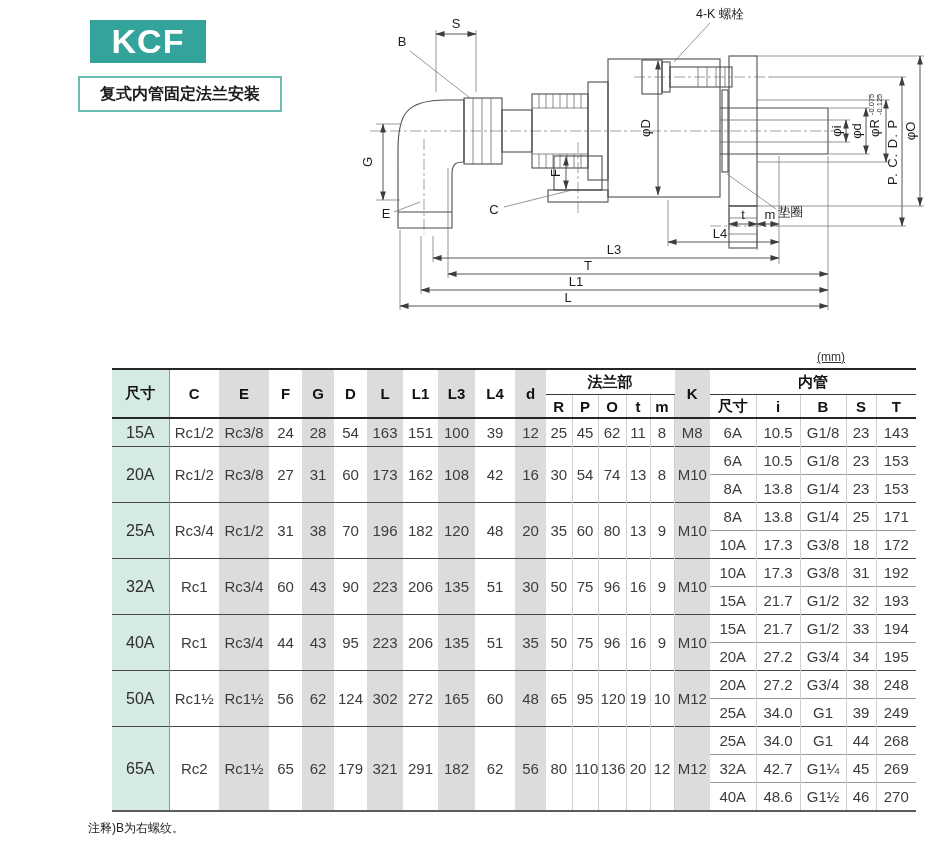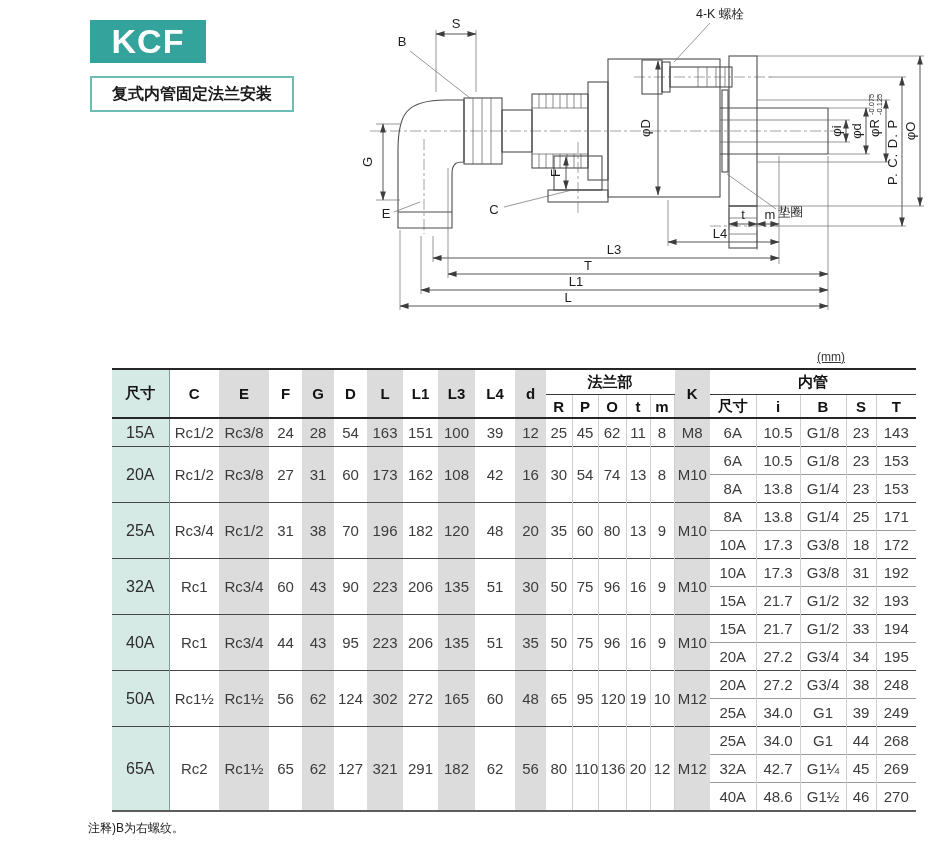--- a/index.html
+++ b/index.html
@@ -3,21 +3,21 @@
 <meta charset="utf-8">
 <style>
   html,body { margin:0; padding:0; background:#ffffff; }
   body { font-family:"Liberation Sans","DejaVu Sans",sans-serif; }
   .page { position:relative; width:930px; height:850px; background:#fff; overflow:hidden; }
 
   
   .kcf-badge { position:absolute; left:90px; top:20px; width:116px; height:43px;
     background:#33a39b; color:#fff; font-size:34px; font-weight:bold; letter-spacing:1px;
     display:flex; align-items:center; justify-content:center; }
-  .subtitle-box { position:absolute; left:90px; top:76px; width:200px; height:32px;
+  .subtitle-box { position:absolute; left:78px; top:76px; width:200px; height:32px;
     border:2px solid #6cbcb4; background:#fff; color:#1a1a1a; font-size:16px; font-weight:bold;
     display:flex; align-items:center; justify-content:center; }
 
   
   .diagram { position:absolute; left:358px; top:4px; }
   .ln { fill:none; stroke:#4d4d4d; stroke-width:1.1; }
   .thin { fill:none; stroke:#5a5a5a; stroke-width:0.7; }
   .cl { fill:none; stroke:#8a8a8a; stroke-width:0.8; stroke-dasharray:11 3 3 3; }
   .dim { fill:none; stroke:#444; stroke-width:0.9; }
   .ext { fill:none; stroke:#6a6a6a; stroke-width:0.7; }
@@ -452,21 +452,21 @@
             <td class="in">G1</td>
             <td class="in">39</td>
             <td class="in last">249</td>
           </tr>
           <tr class="gs">
             <td rowspan="3" class="c-size main-size">65A</td>
             <td rowspan="3">Rc2</td>
             <td rowspan="3" class="g">Rc1½</td>
             <td rowspan="3">65</td>
             <td rowspan="3" class="g">62</td>
-            <td rowspan="3">127</td>
+            <td rowspan="3">179</td>
             <td rowspan="3" class="g">321</td>
             <td rowspan="3">291</td>
             <td rowspan="3" class="g">182</td>
             <td rowspan="3">62</td>
             <td rowspan="3" class="g">56</td>
             <td rowspan="3" class="fl">80</td>
             <td rowspan="3" class="fl">110</td>
             <td rowspan="3" class="fl">136</td>
             <td rowspan="3" class="fl">20</td>
             <td rowspan="3" class="fl">12</td>

